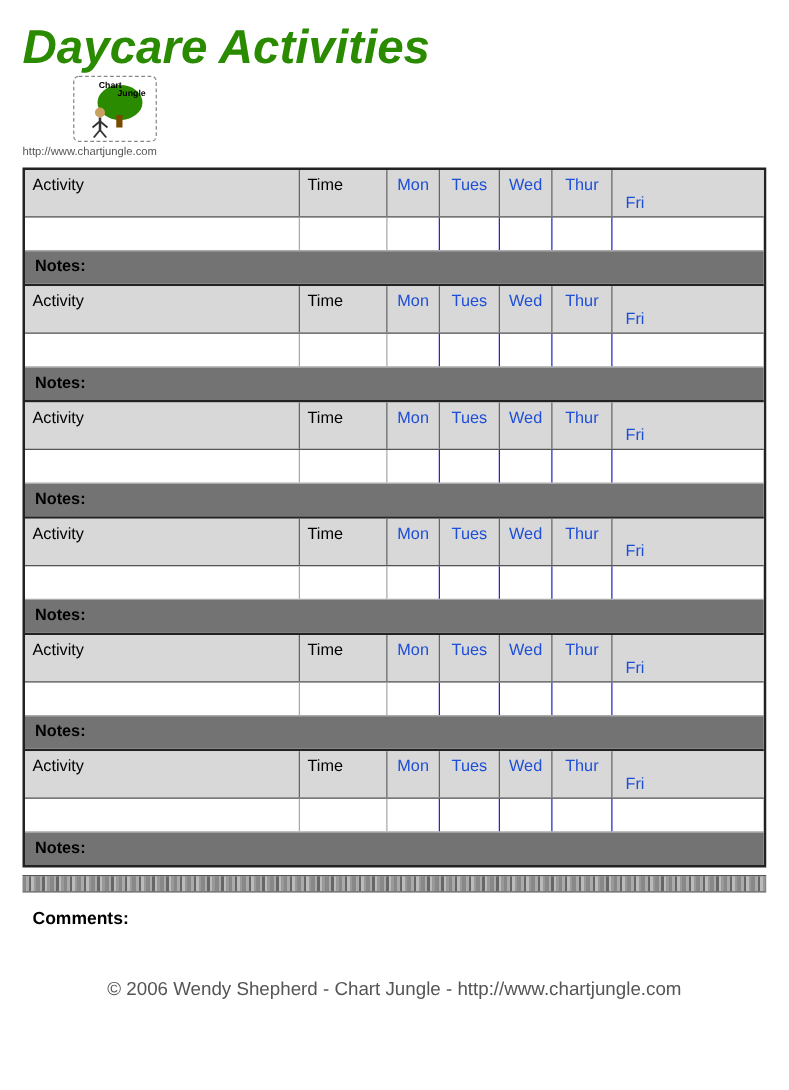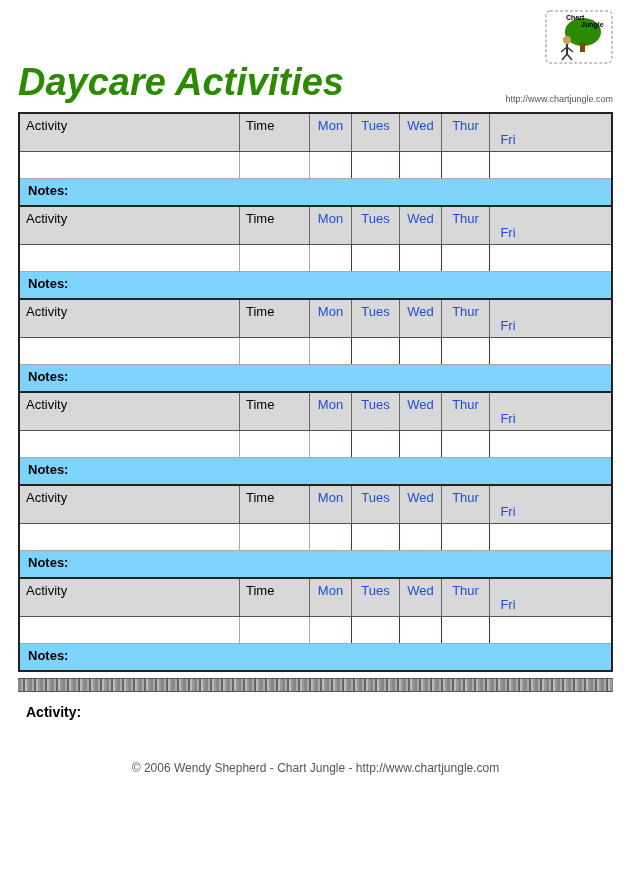--- a/index.html
+++ b/index.html
@@ -16,39 +16,39 @@
       width: 631px;
       min-height: 872px;
       background: #fff;
       padding: 10px 18px 10px 18px;
       position: relative;
     }
 
     
     .header {
       display: flex;
-      align-items: flex-end;
+      align-items: flex-start;
       justify-content: space-between;
       margin-bottom: 8px;
+      flex-direction: column;
     }
 
     .title {
       font-size: 38px;
       font-weight: bold;
       color: #2a8a00;
       font-style: italic;
       line-height: 1.1;
       padding-top: 8px;
     }
 
     .logo-area {
       display: flex;
       flex-direction: column;
       align-items: flex-end;
-      gap: 28px;
     }
 
     .logo-svg {
       width: 68px;
       height: 54px;
     }
 
     .website-url {
       font-size: 9px;
       color: #555;
@@ -107,21 +107,21 @@
 
     .table-data-row .cell:last-child {
       border-right: none;
     }
 
     .table-data-row .day-cell {
       border-right: 1px solid #2828cc;
     }
 
     .notes-row {
-      background: #7dd3fc;
+      background: #737373;
       padding: 4px 8px;
       font-weight: bold;
       min-height: 26px;
     }
 
     
     .divider {
       height: 14px;
       background: repeating-linear-gradient(
         90deg,
@@ -141,21 +141,21 @@
       min-height: 55px;
     }
 
     .comments-label {
       font-weight: bold;
       font-size: 14px;
     }
 
     .footer {
       text-align: center;
-      font-size: 12px;
+      font-size: 15px;
       color: #555;
       margin-top: 8px;
       padding-bottom: 6px;
     }
   </style>
 </head>
 <body>
 
 <div class="page">
 
@@ -316,20 +316,20 @@
         <div class="cell"></div>
       </div>
       <div class="notes-row">Notes:</div>
     </div>
 
   </div>
 
   <div class="divider"></div>
 
   <div class="comments-section">
-    <span class="comments-label">Activity:</span>
+    <span class="comments-label">Comments:</span>
   </div>
 
   <div class="footer">
     <span>© 2006 Wendy Shepherd - Chart Jungle - http://www.chartjungle.com</span>
   </div>
 
 </div>
 
 </body></html>

